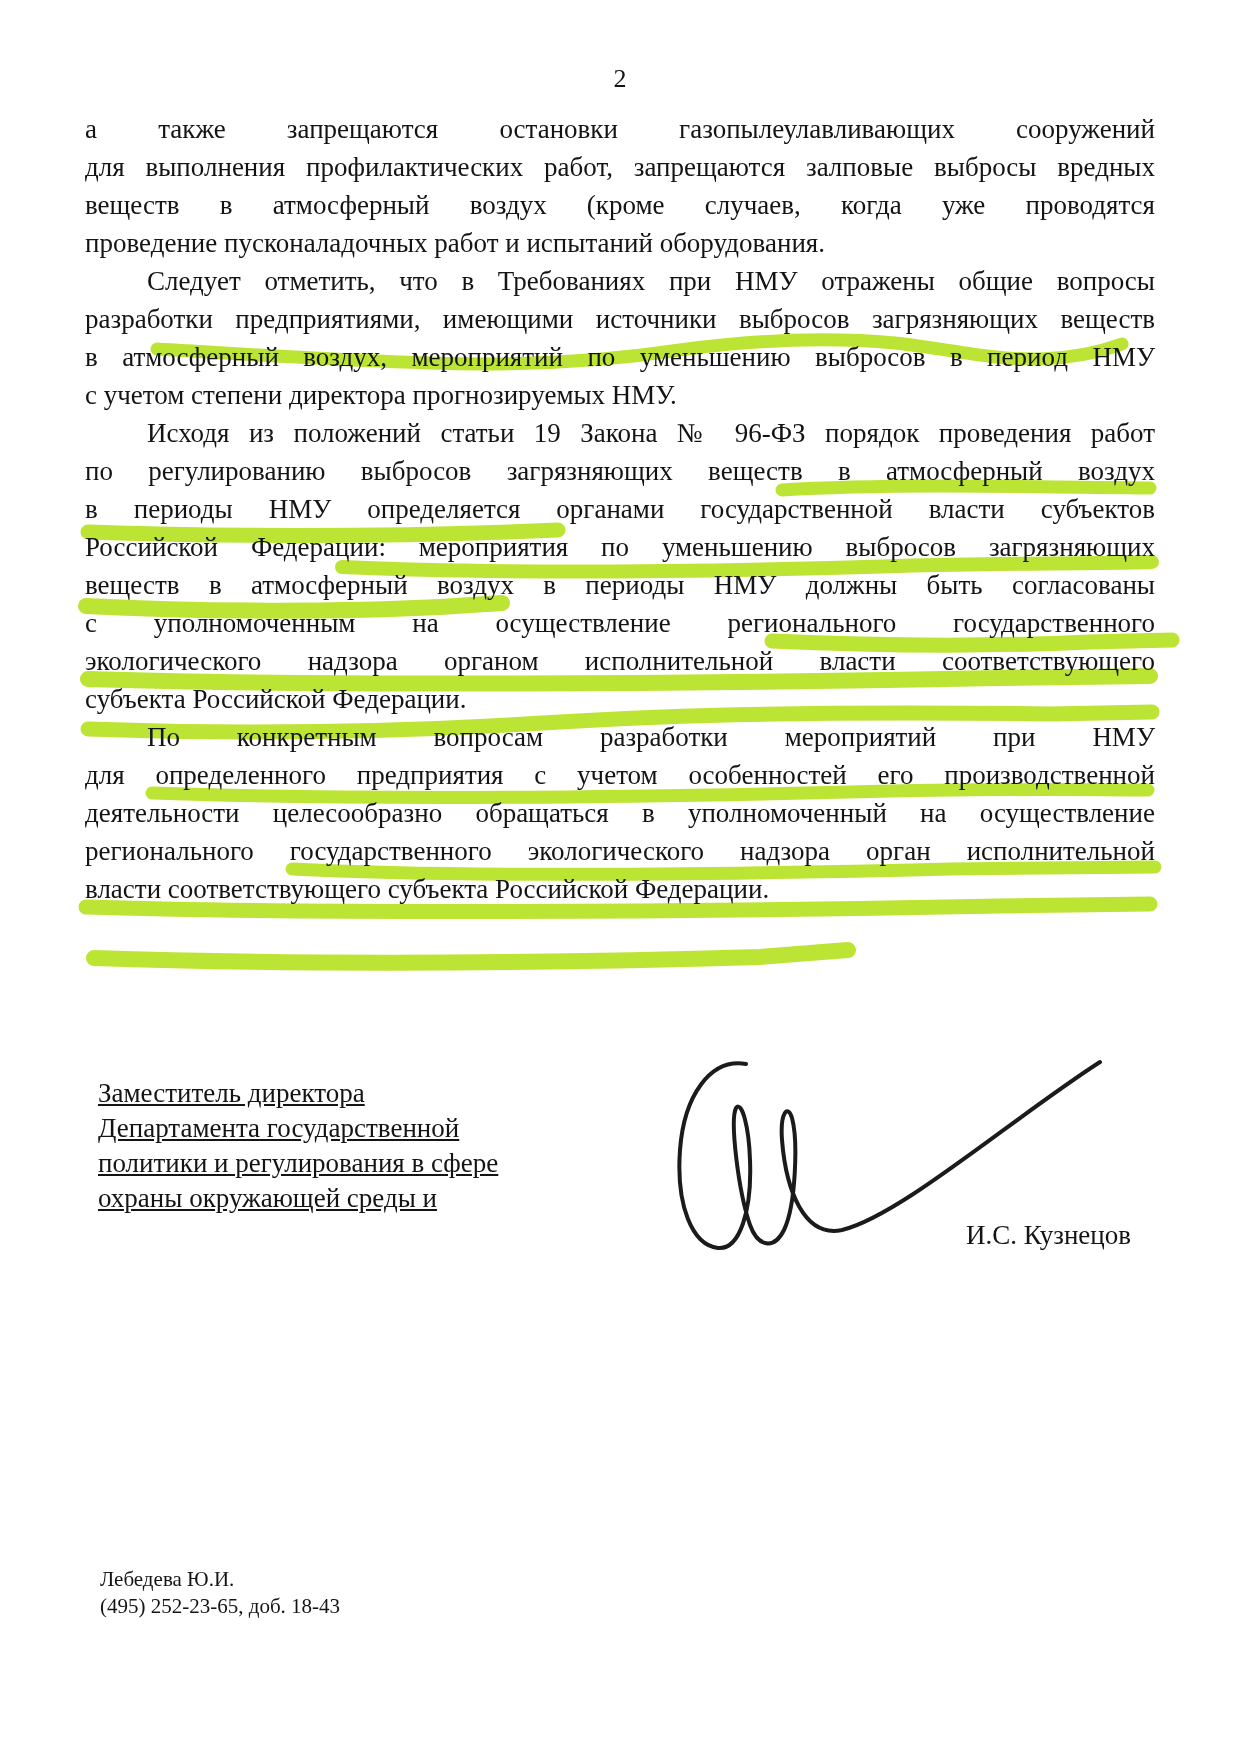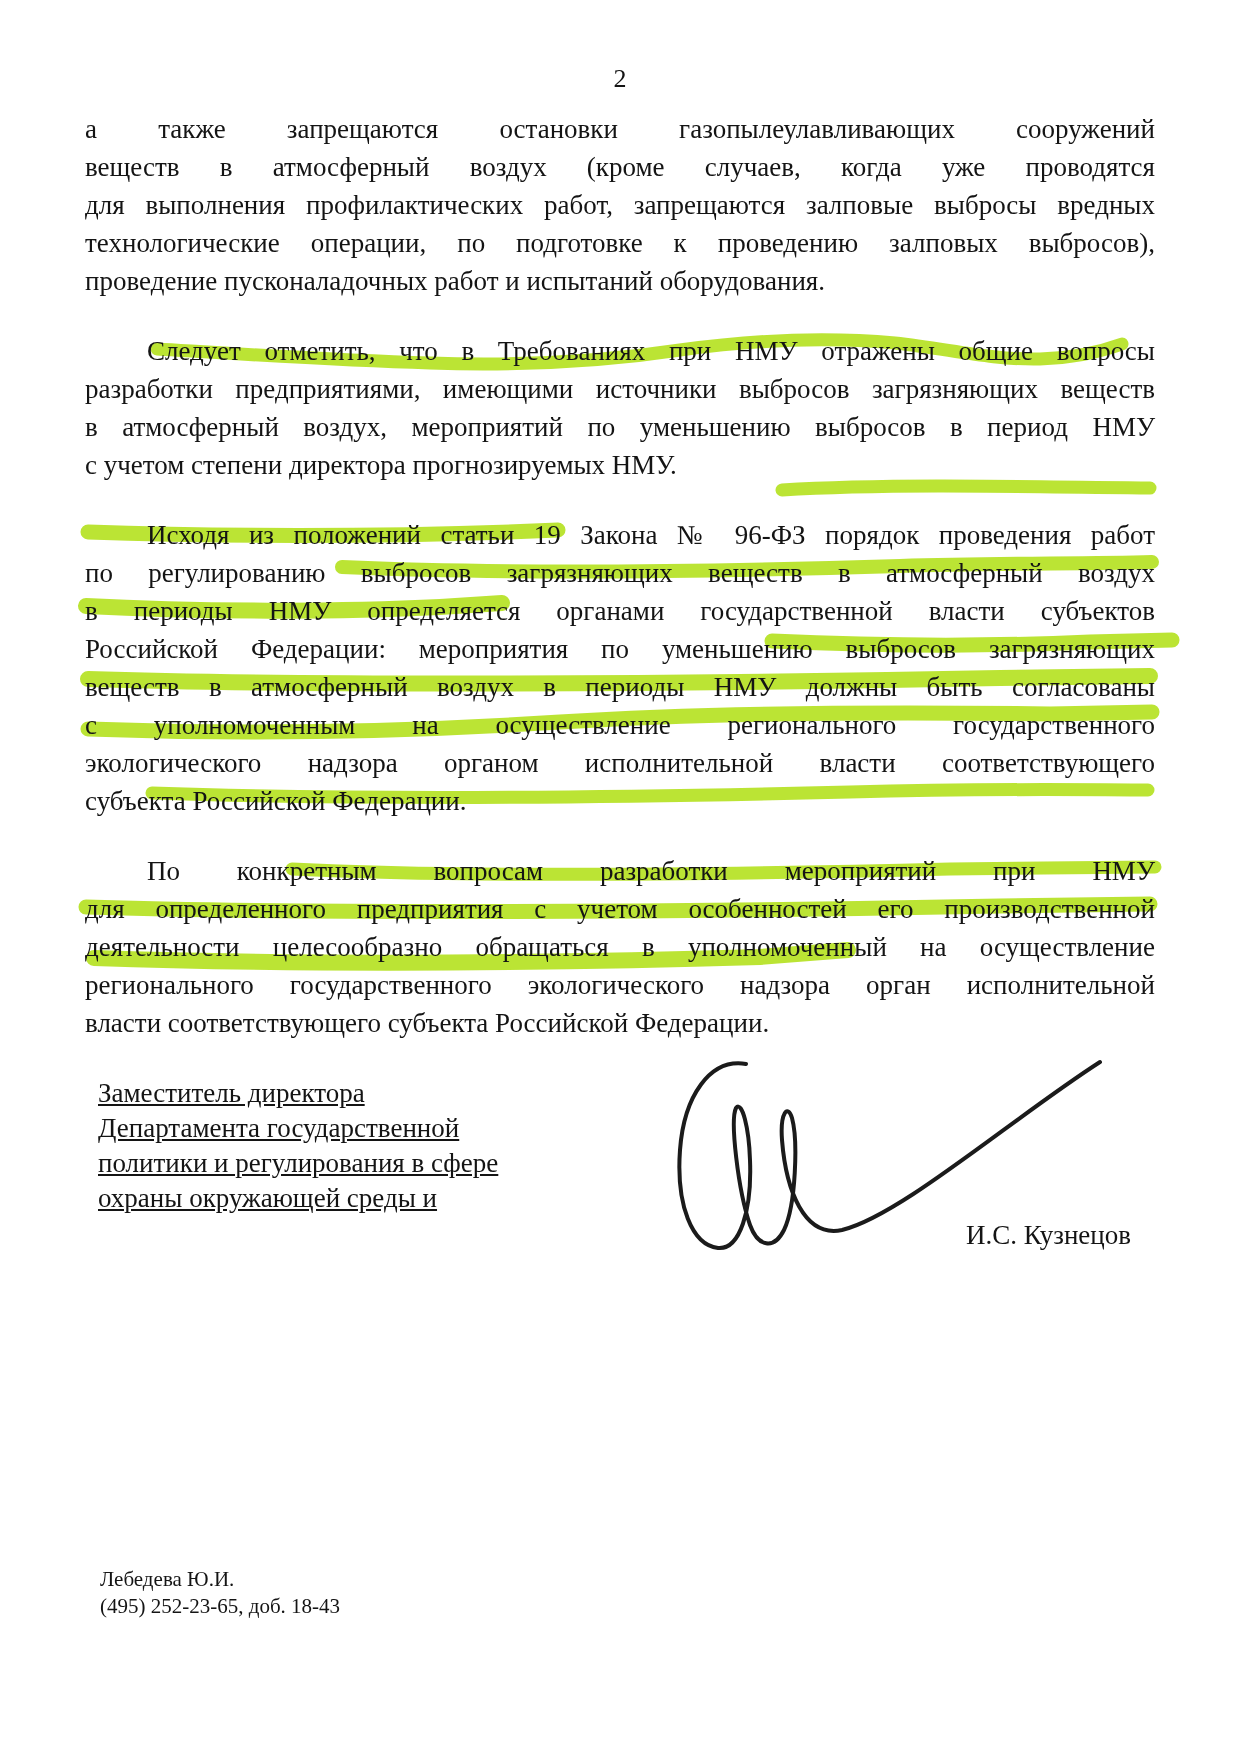--- a/index.html
+++ b/index.html
@@ -14,21 +14,21 @@
   .pageno{
     position:absolute;left:85px;top:64px;width:1070px;z-index:1;
     text-align:center;font-size:26px;
   }
   .body-text{
     position:absolute;left:85px;top:110px;width:1070px;z-index:1;
     font-size:27px;line-height:38px;
   }
   .para{margin:0;}
   .line{height:38px;text-align:justify;text-align-last:justify;}
-  .line.indent{padding-left:62px;margin-top:32px;}
+  .line.indent{padding-left:62px;}
   .line.last{text-align-last:left;}
   .sig-block{
     position:absolute;left:98px;top:1076px;width:480px;z-index:1;
     font-size:27px;line-height:35px;text-decoration:underline;
   }
   .signee{
     position:absolute;left:966px;top:1220px;z-index:1;font-size:27px;white-space:nowrap;
   }
   .footer{
     position:absolute;left:100px;top:1566px;z-index:1;font-size:21px;line-height:27px;
@@ -55,23 +55,22 @@
       <path class="hl" stroke-width="16" d="M94,958 C300,965 550,963 760,957 L848,950"></path>
     </g>
     <path class="ink" stroke-width="4" d="M746,1064 C710,1058 684,1096 680,1150 C676,1205 692,1245 718,1248 C740,1250 752,1210 750,1160 C749,1128 742,1100 736,1108 C730,1120 738,1190 750,1225 C758,1247 774,1250 784,1230 C796,1205 798,1140 792,1118 C788,1104 780,1112 782,1140 C786,1190 804,1238 842,1230 C900,1216 1010,1120 1100,1062"></path>
   </svg>
 
   <div class="pageno">2</div>
 
   <div class="body-text">
     <div class="para">
       <div class="line">а также запрещаются остановки газопылеулавливающих сооружений</div>
+      <div class="line">для выполнения профилактических работ, запрещаются залповые выбросы вредных</div>
       <div class="line">веществ в атмосферный воздух (кроме случаев, когда уже проводятся</div>
-      <div class="line">для выполнения профилактических работ, запрещаются залповые выбросы вредных</div>
-      <div class="line">технологические операции, по подготовке к проведению залповых выбросов),</div>
       <div class="line last">проведение пусконаладочных работ и испытаний оборудования.</div>
     </div>
     <div class="para">
       <div class="line indent">Следует отметить, что в Требованиях при НМУ отражены общие вопросы</div>
       <div class="line">разработки предприятиями, имеющими источники выбросов загрязняющих веществ</div>
       <div class="line">в атмосферный воздух, мероприятий по уменьшению выбросов в период НМУ</div>
       <div class="line last">с учетом степени директора прогнозируемых НМУ.</div>
     </div>
     <div class="para">
       <div class="line indent">Исходя из положений статьи 19 Закона № 96-ФЗ порядок проведения работ</div>

